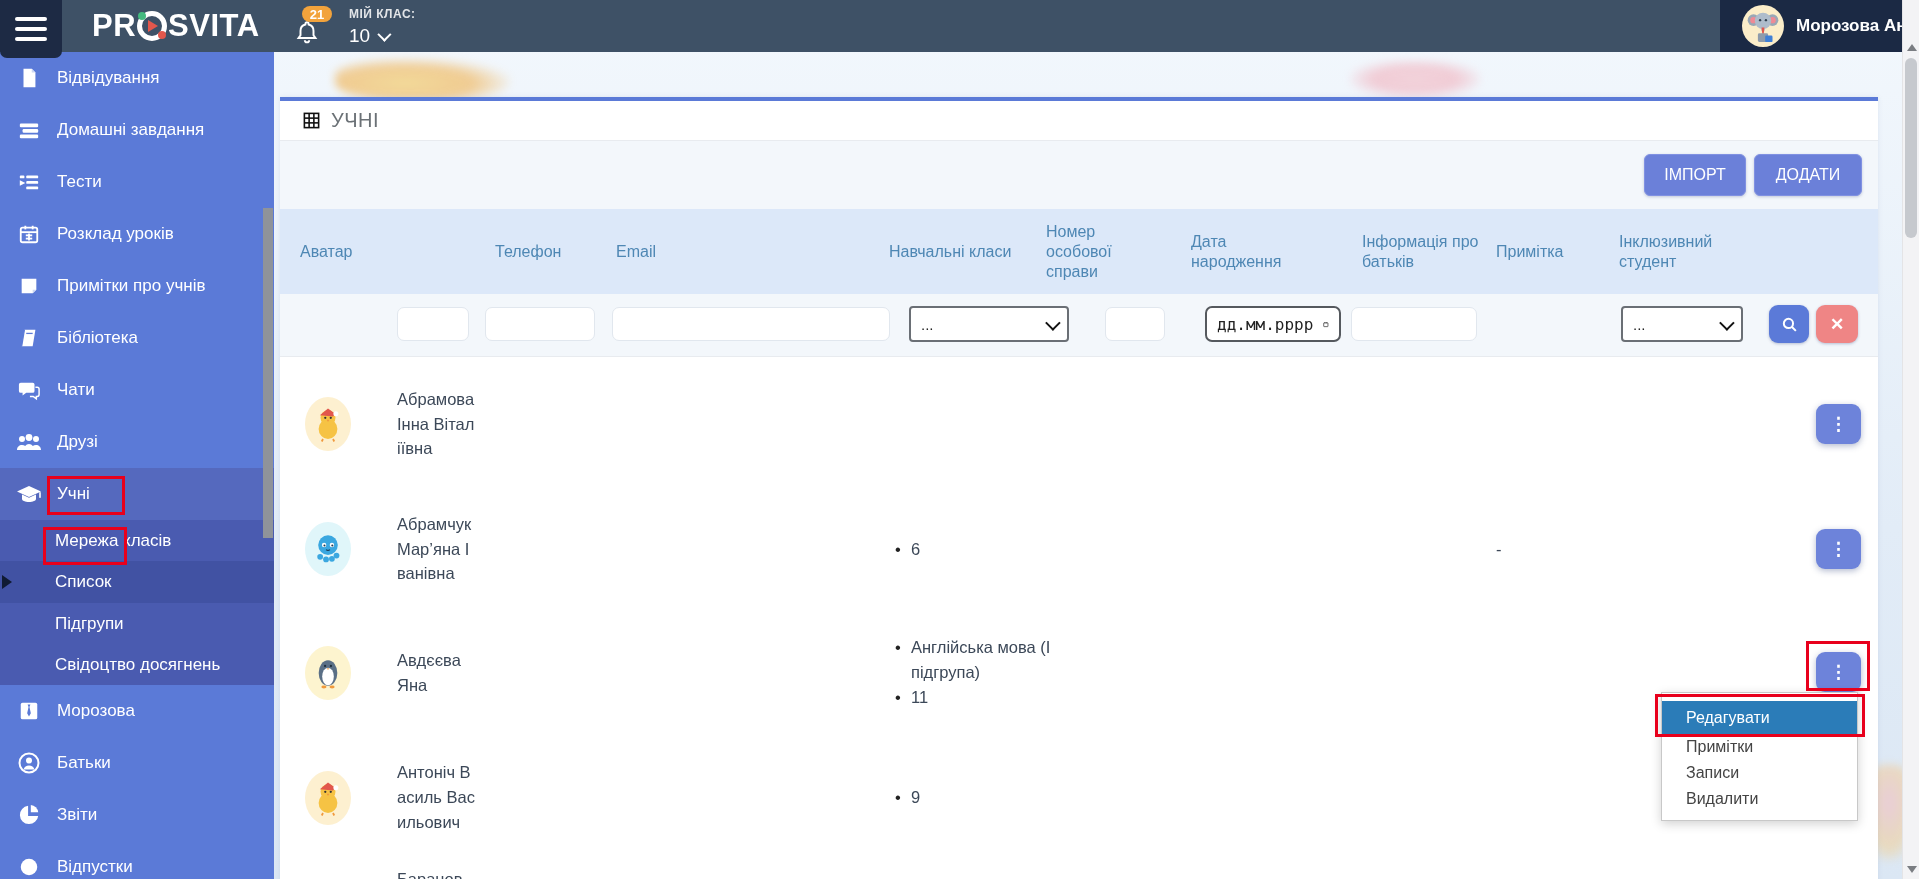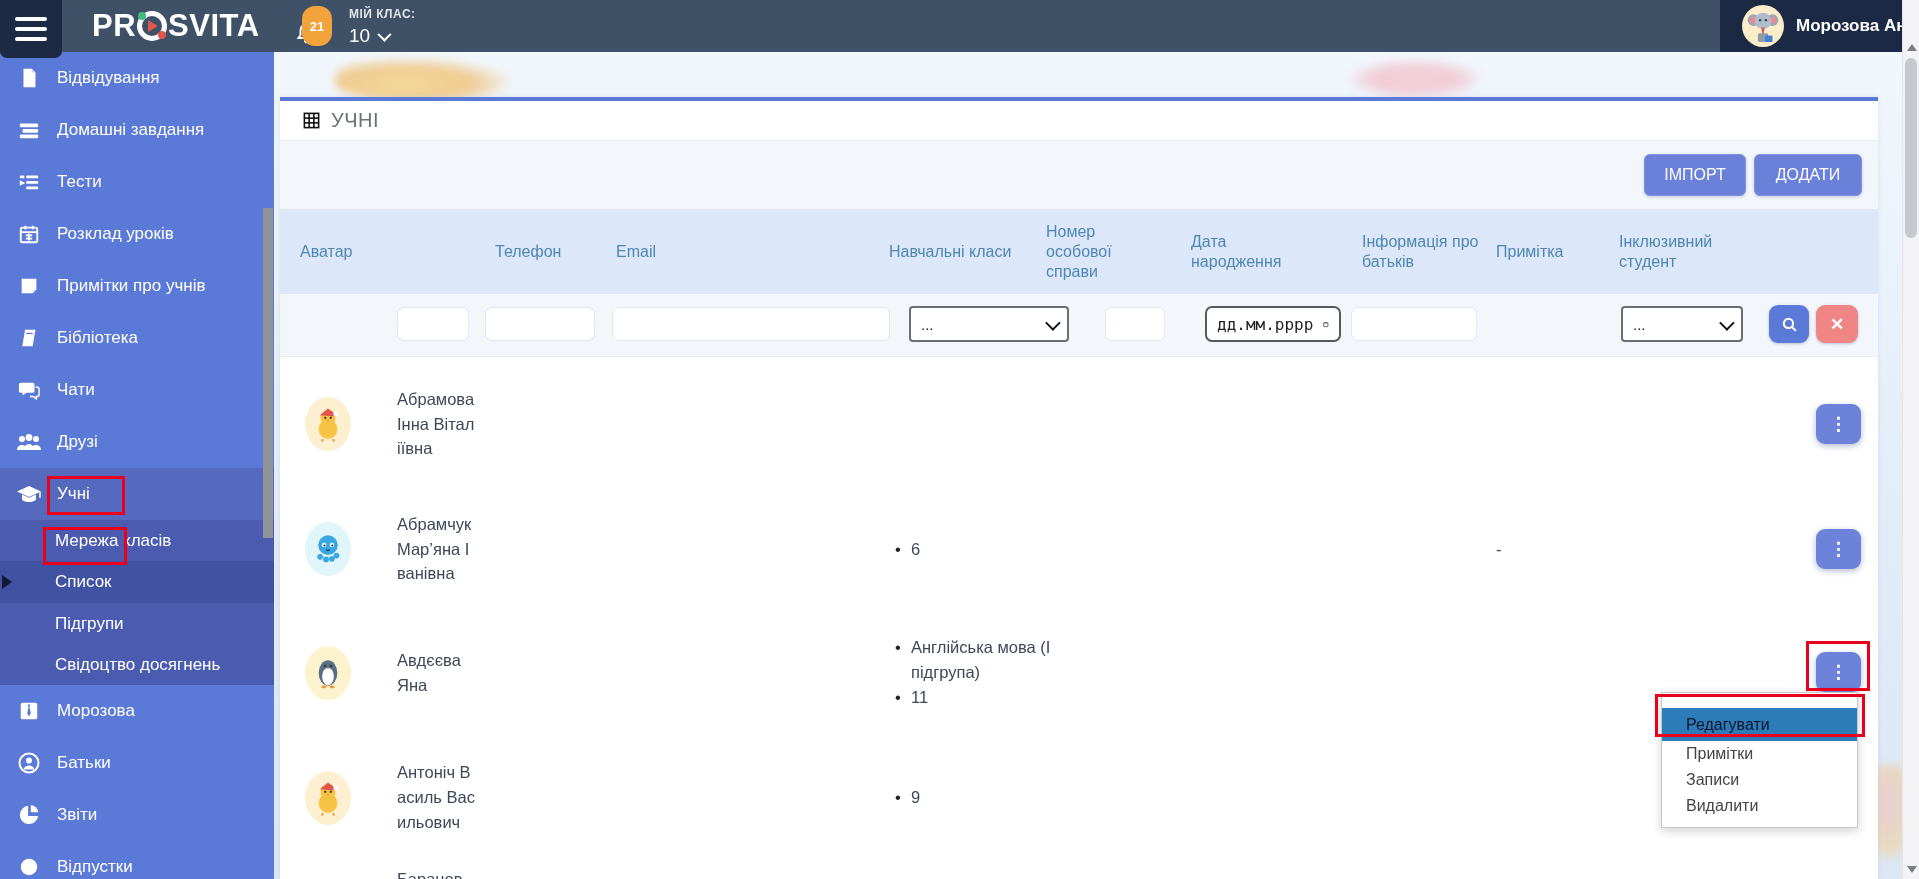--- a/index.html
+++ b/index.html
@@ -10,21 +10,21 @@
   .topbar{position:absolute;left:0;top:0;width:1919px;height:52px;background:#3e5166;z-index:20;}
   .burger-box{position:absolute;left:0;top:0;width:62px;height:58px;background:#1d2a44;border-radius:0 0 7px 7px;display:flex;flex-direction:column;justify-content:center;align-items:center;gap:6px;cursor:pointer;}
   .burger-box span{display:block;width:32px;height:4px;background:#fff;border-radius:2px;}
   .logo{position:absolute;left:92px;top:0;height:52px;display:flex;align-items:center;color:#fff;font-size:31px;font-weight:700;letter-spacing:.5px;}
   .logo-ring{position:relative;width:30px;height:30px;border:5px solid #fff;border-radius:50%;margin:0 1px;box-sizing:border-box;}
   .logo-ring .play{position:absolute;left:6px;top:4px;width:0;height:0;border-left:10px solid #e2574c;border-top:6px solid transparent;border-bottom:6px solid transparent;}
   .logo-ring .dot-g{position:absolute;left:-4px;top:-4px;width:8px;height:8px;border-radius:50%;background:#43b97f;}
   .logo-ring .dot-o{position:absolute;right:-4px;bottom:-3px;width:8px;height:8px;border-radius:50%;background:#e2574c;}
   .bell-wrap{position:absolute;left:294px;top:10px;width:46px;height:40px;}
   .bell-wrap svg{position:absolute;left:0;top:8px;}
-  .badge{position:absolute;left:8px;top:-4px;min-width:20px;height:16px;padding:12px 5px;background:#f2a33c;border-radius:13px;color:#fff;font-size:13px;font-weight:700;display:flex;align-items:center;justify-content:center;}
+  .badge{position:absolute;left:8px;top:-4px;min-width:20px;height:16px;padding:0 5px;background:#f2a33c;border-radius:13px;color:#fff;font-size:13px;font-weight:700;display:flex;align-items:center;justify-content:center;}
   .class-block{position:absolute;left:349px;top:7px;color:#fff;}
   .class-label{font-size:12px;font-weight:700;letter-spacing:.5px;color:rgba(255,255,255,.85);}
   .class-value{font-size:19px;margin-top:4px;display:flex;align-items:center;gap:8px;cursor:pointer;}
   .chev{display:inline-block;width:8px;height:8px;border-right:2px solid #fff;border-bottom:2px solid #fff;transform:rotate(45deg) translateY(-2px);}
   .user-area{position:absolute;right:17px;top:0;width:182px;height:52px;background:#1b2944;display:flex;align-items:center;gap:12px;padding-left:22px;box-sizing:border-box;cursor:pointer;}
   .user-avatar{width:42px;height:42px;border-radius:50%;background:#fbedc9;overflow:hidden;flex:0 0 auto;display:flex;align-items:center;justify-content:center;}
   .user-name{color:#fff;font-size:17px;font-weight:700;white-space:nowrap;display:flex;align-items:center;gap:8px;}
 
   
   .sidebar{position:absolute;left:0;top:52px;width:274px;height:827px;background:#5b7ad7;z-index:10;}
@@ -79,21 +79,21 @@
   .c-classes{left:609px;width:180px;}
   .c-fileno{left:766px;width:84px;}
   .c-dob{left:911px;width:122px;}
   .c-parents{left:1082px;width:120px;}
   .c-note{left:1216px;width:100px;}
   .c-incl{left:1339px;width:122px;}
 
   
   .ctx-menu{position:absolute;left:1661px;top:692px;width:197px;background:#fff;border:1px solid #c8c8c8;box-shadow:0 3px 10px rgba(0,0,0,.18);padding:8px 0;z-index:40;box-sizing:border-box;}
   .ctx-item{height:26px;line-height:26px;padding-left:24px;font-size:16px;color:#444;cursor:pointer;}
-  .ctx-item.selected{height:33px;line-height:33px;background:#2b7cb8;color:#0f172a;margin-top:7px;}
+  .ctx-item.selected{height:33px;line-height:33px;background:#2b7cb8;color:#ffffff;}
 
   
   .anno{position:absolute;border:3px solid #e8001c;box-sizing:border-box;z-index:60;pointer-events:none;}
 
   
   .scrollbar{position:absolute;right:0;top:0;width:17px;height:879px;background:#f3f3f5;z-index:50;border-left:1px solid #e4e4e6;box-sizing:border-box;}
   .sc-arrow{position:absolute;left:4px;width:0;height:0;border-left:5px solid transparent;border-right:5px solid transparent;}
   .sc-up{top:44px;border-bottom:7px solid #7a7d82;}
   .sc-down{bottom:6px;border-top:7px solid #7a7d82;}
   .sc-thumb{position:absolute;left:2px;top:58px;width:12px;height:180px;background:#c6c9ce;border-radius:7px;}

